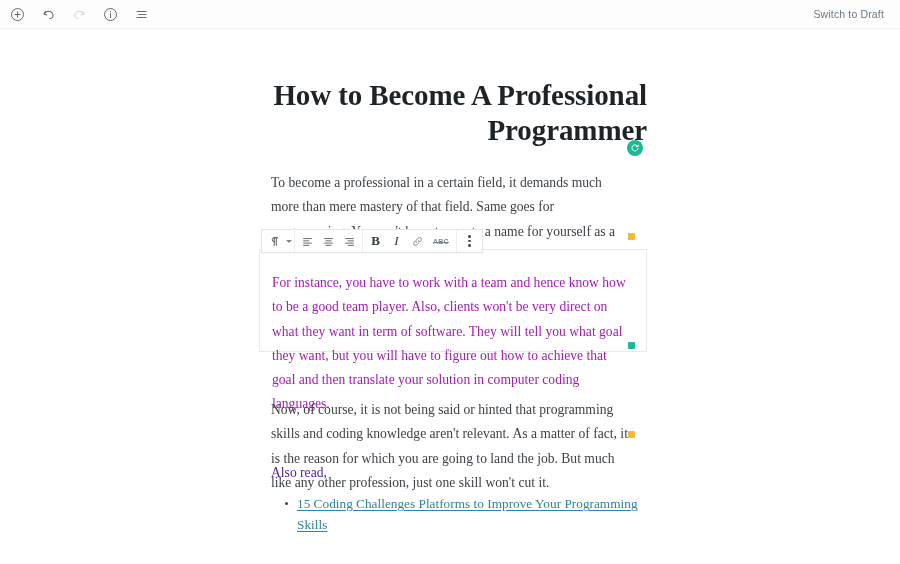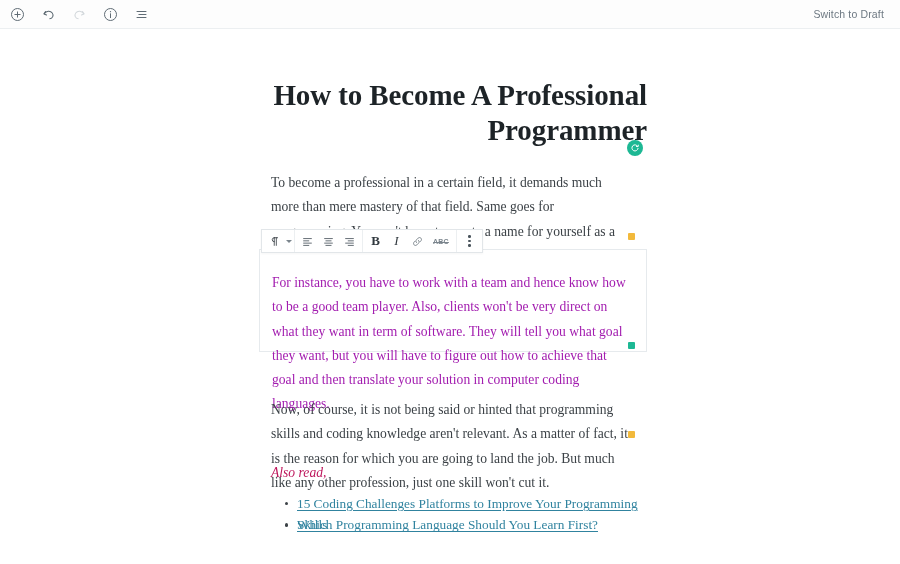--- a/index.html
+++ b/index.html
@@ -140,22 +140,21 @@
   #m3 { left: 369px; top: 402px; }
 
   
   .alsoread {
     position: absolute;
     left: 12px;
     top: 432px;
     font-family: "Liberation Serif", serif;
     font-size: 13.6px;
     line-height: 24.3px;
-    color: #be185d;
-    font-style: italic;
+    color: #4c1d95;
   }
   .link-list {
     position: absolute;
     left: 12px;
     top: 464px;
     margin: 0;
     padding: 0 0 0 26px;
     list-style: none;
     width: 376px;
   }
@@ -305,23 +304,20 @@
     </div>
 
     <div class="para" id="p3">Now, of course, it is not being said or hinted that programming skills and coding knowledge aren't relevant. As a matter of fact, it is the reason for which you are going to land the job. But much like any other profession, just one skill won't cut it.</div>
 
     <div class="alsoread">Also read,</div>
 
     <ul class="link-list">
       <li>
         <a>15 Coding Challenges Platforms to Improve Your Programming Skills</a>
       </li>
-      <li>
-        <a>Which Programming Language Should You Learn First?</a>
-      </li>
     </ul>
 
     <div class="marker amber" id="m1"></div>
     <div class="marker teal" id="m2"></div>
     <div class="marker amber" id="m3"></div>
 
   </div>
 </div>
 
 <div class="fmt-toolbar">

